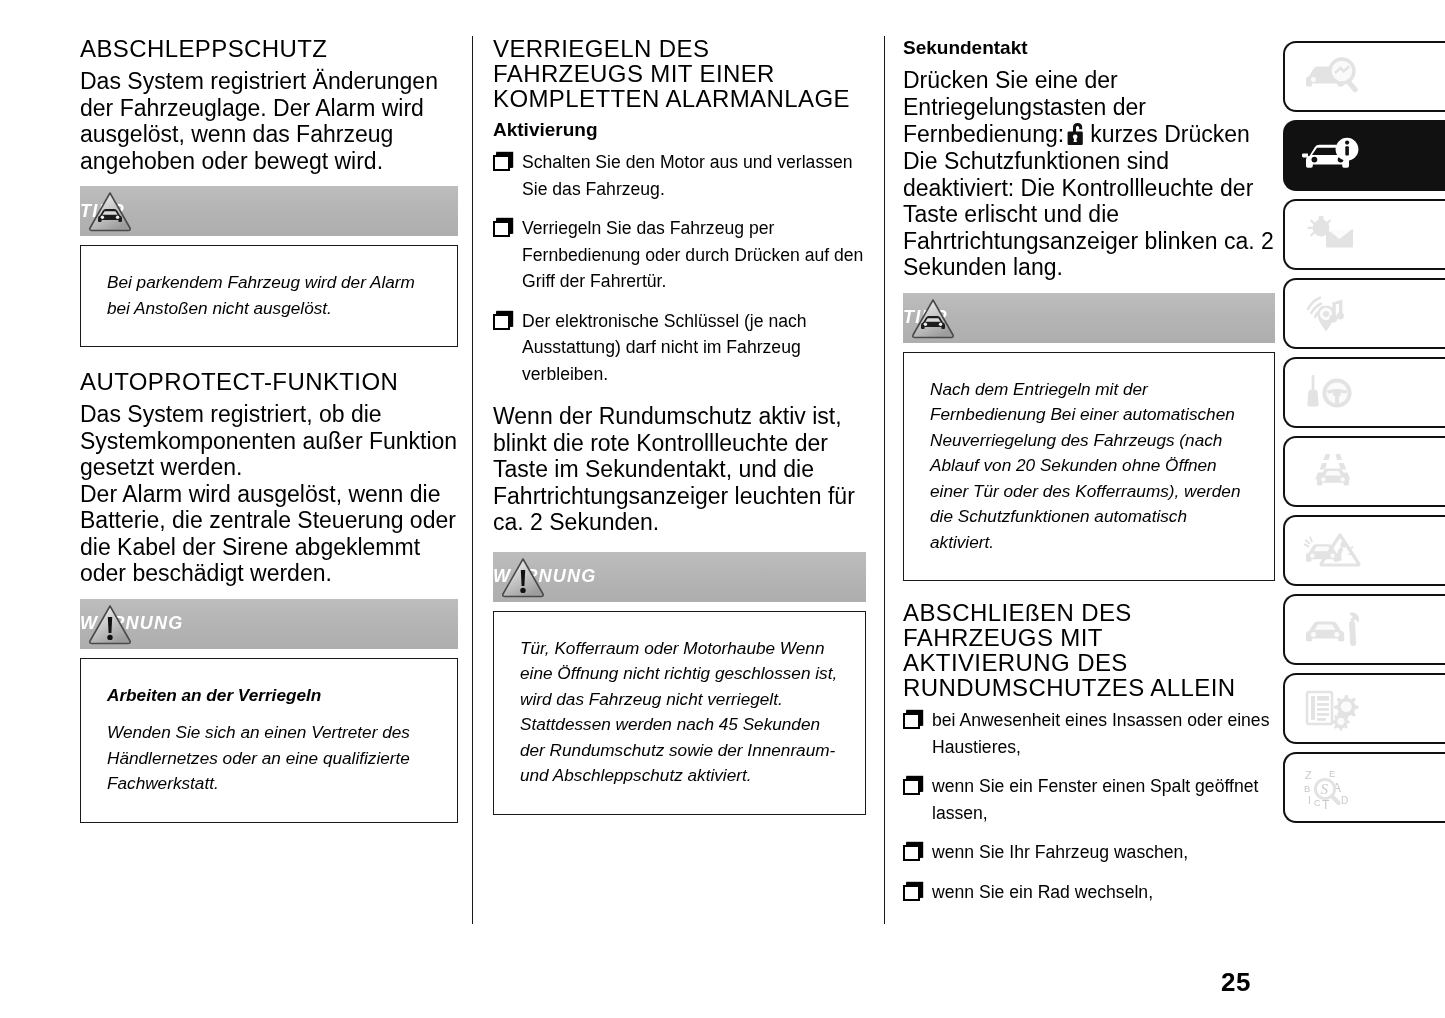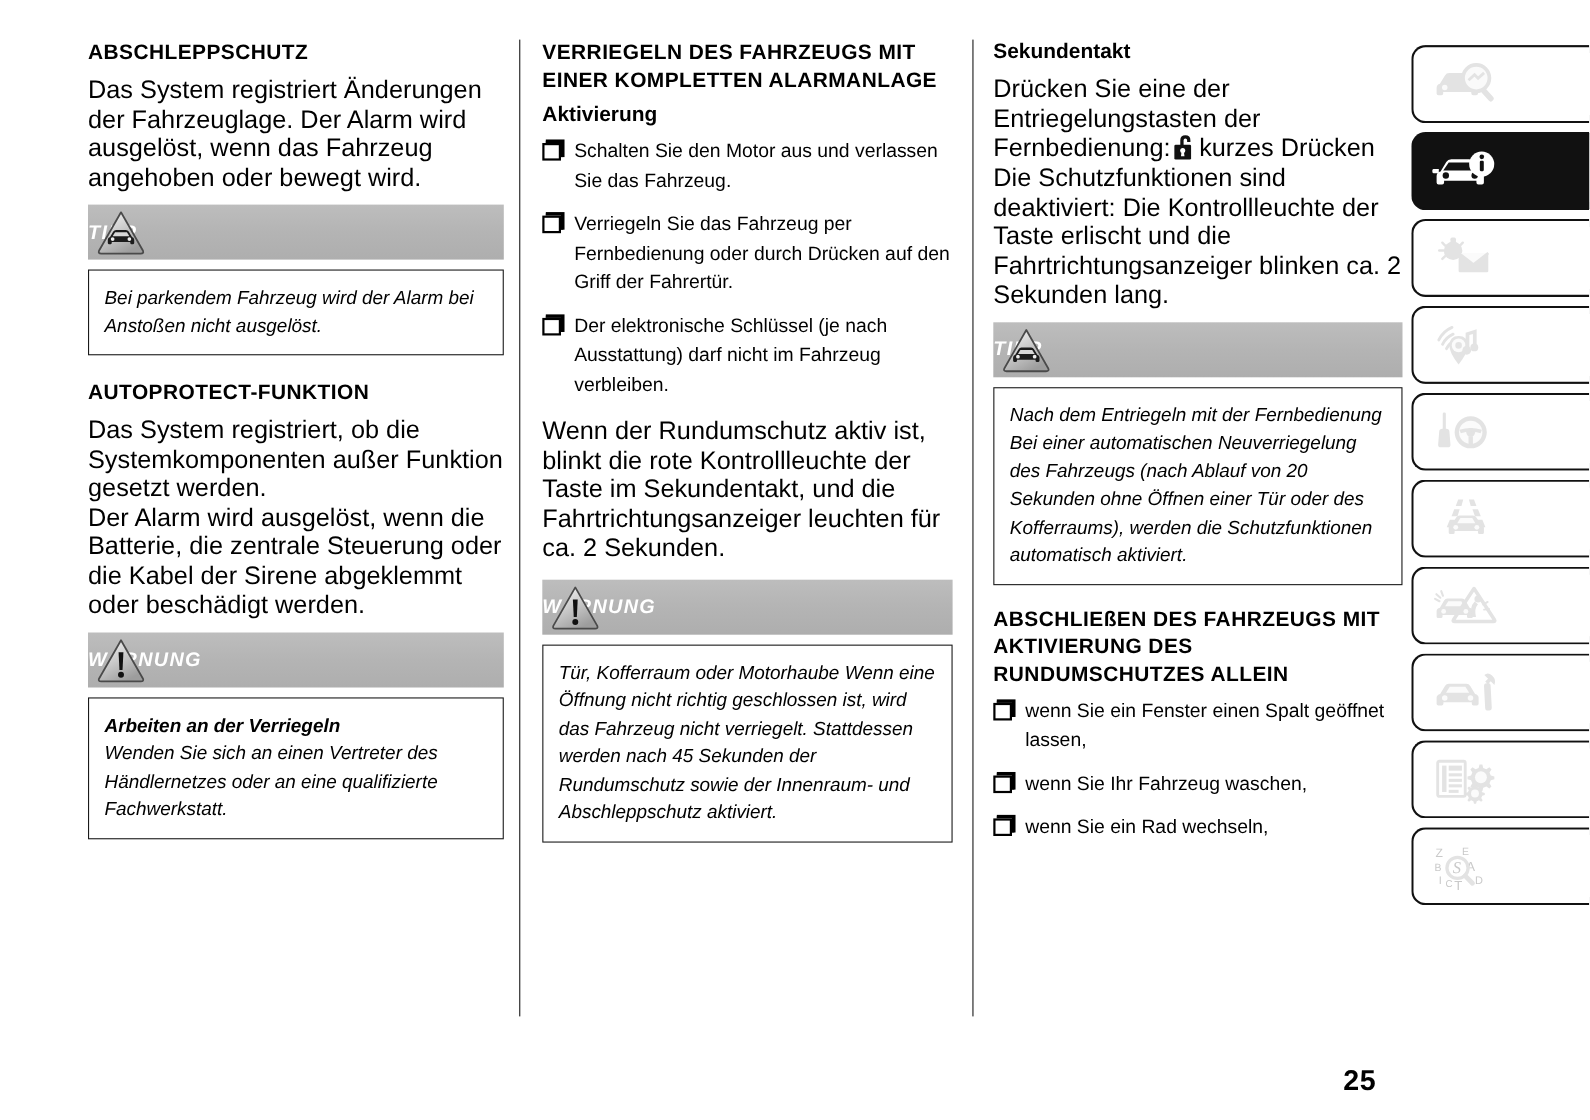--- a/index.html
+++ b/index.html
@@ -36,22 +36,22 @@
     top: 36px;
     width: 1px;
     height: 888px;
     background: #1a1a1a;
   }
   #div1 { left: 472px; }
   #div2 { left: 884px; }
 
   
   h1.sec {
-    font-size: 19px;
-    font-weight: bold;
+    font-size: 24px;
+    font-weight: normal;
     letter-spacing: 0.4px;
     line-height: 25px;
     margin: 0 0 7px 0;
     text-transform: none;
   }
   h2.sub {
     font-size: 19px;
     font-weight: bold;
     line-height: 24px;
     margin: 10px 0 7px 0;
@@ -111,21 +111,21 @@
     top: 3px;
     width: 46px;
     height: 44px;
   }
   .notice-box {
     border: 1.6px solid #1a1a1a;
     padding: 12px 14px 13px 14px;
     margin-top: 9px;
   }
   .notice-box p {
-    margin: 0;
+    margin: 12px;
     font-size: 17.2px;
     line-height: 25.5px;
     font-style: italic;
   }
   .notice-box p.strong {
     font-weight: bold;
     font-style: italic;
   }
 
   
@@ -326,20 +326,24 @@
       <div class="notice-box">
         <p>Nach dem Entriegeln mit der Fernbedienung Bei einer automatischen Neuverriegelung des Fahrzeugs (nach Ablauf von 20 Sekunden ohne Öffnen einer Tür oder des Kofferraums), werden die Schutzfunktionen automatisch aktiviert.</p>
       </div>
     </div>
 
     <h1 class="sec" style="margin-top:19px;">ABSCHLIEßEN DES FAHRZEUGS MIT AKTIVIERUNG DES RUNDUMSCHUTZES ALLEIN</h1>
 
     <ul class="bullets">
       <li>
         <span class="sqbullet"></span>
+        <span>bei Anwesenheit eines Insassen oder eines Haustieres,</span>
+      </li>
+      <li>
+        <span class="sqbullet"></span>
         <span>wenn Sie ein Fenster einen Spalt geöffnet lassen,</span>
       </li>
       <li>
         <span class="sqbullet"></span>
         <span>wenn Sie Ihr Fahrzeug waschen,</span>
       </li>
       <li>
         <span class="sqbullet"></span>
         <span>wenn Sie ein Rad wechseln,</span>
       </li>

